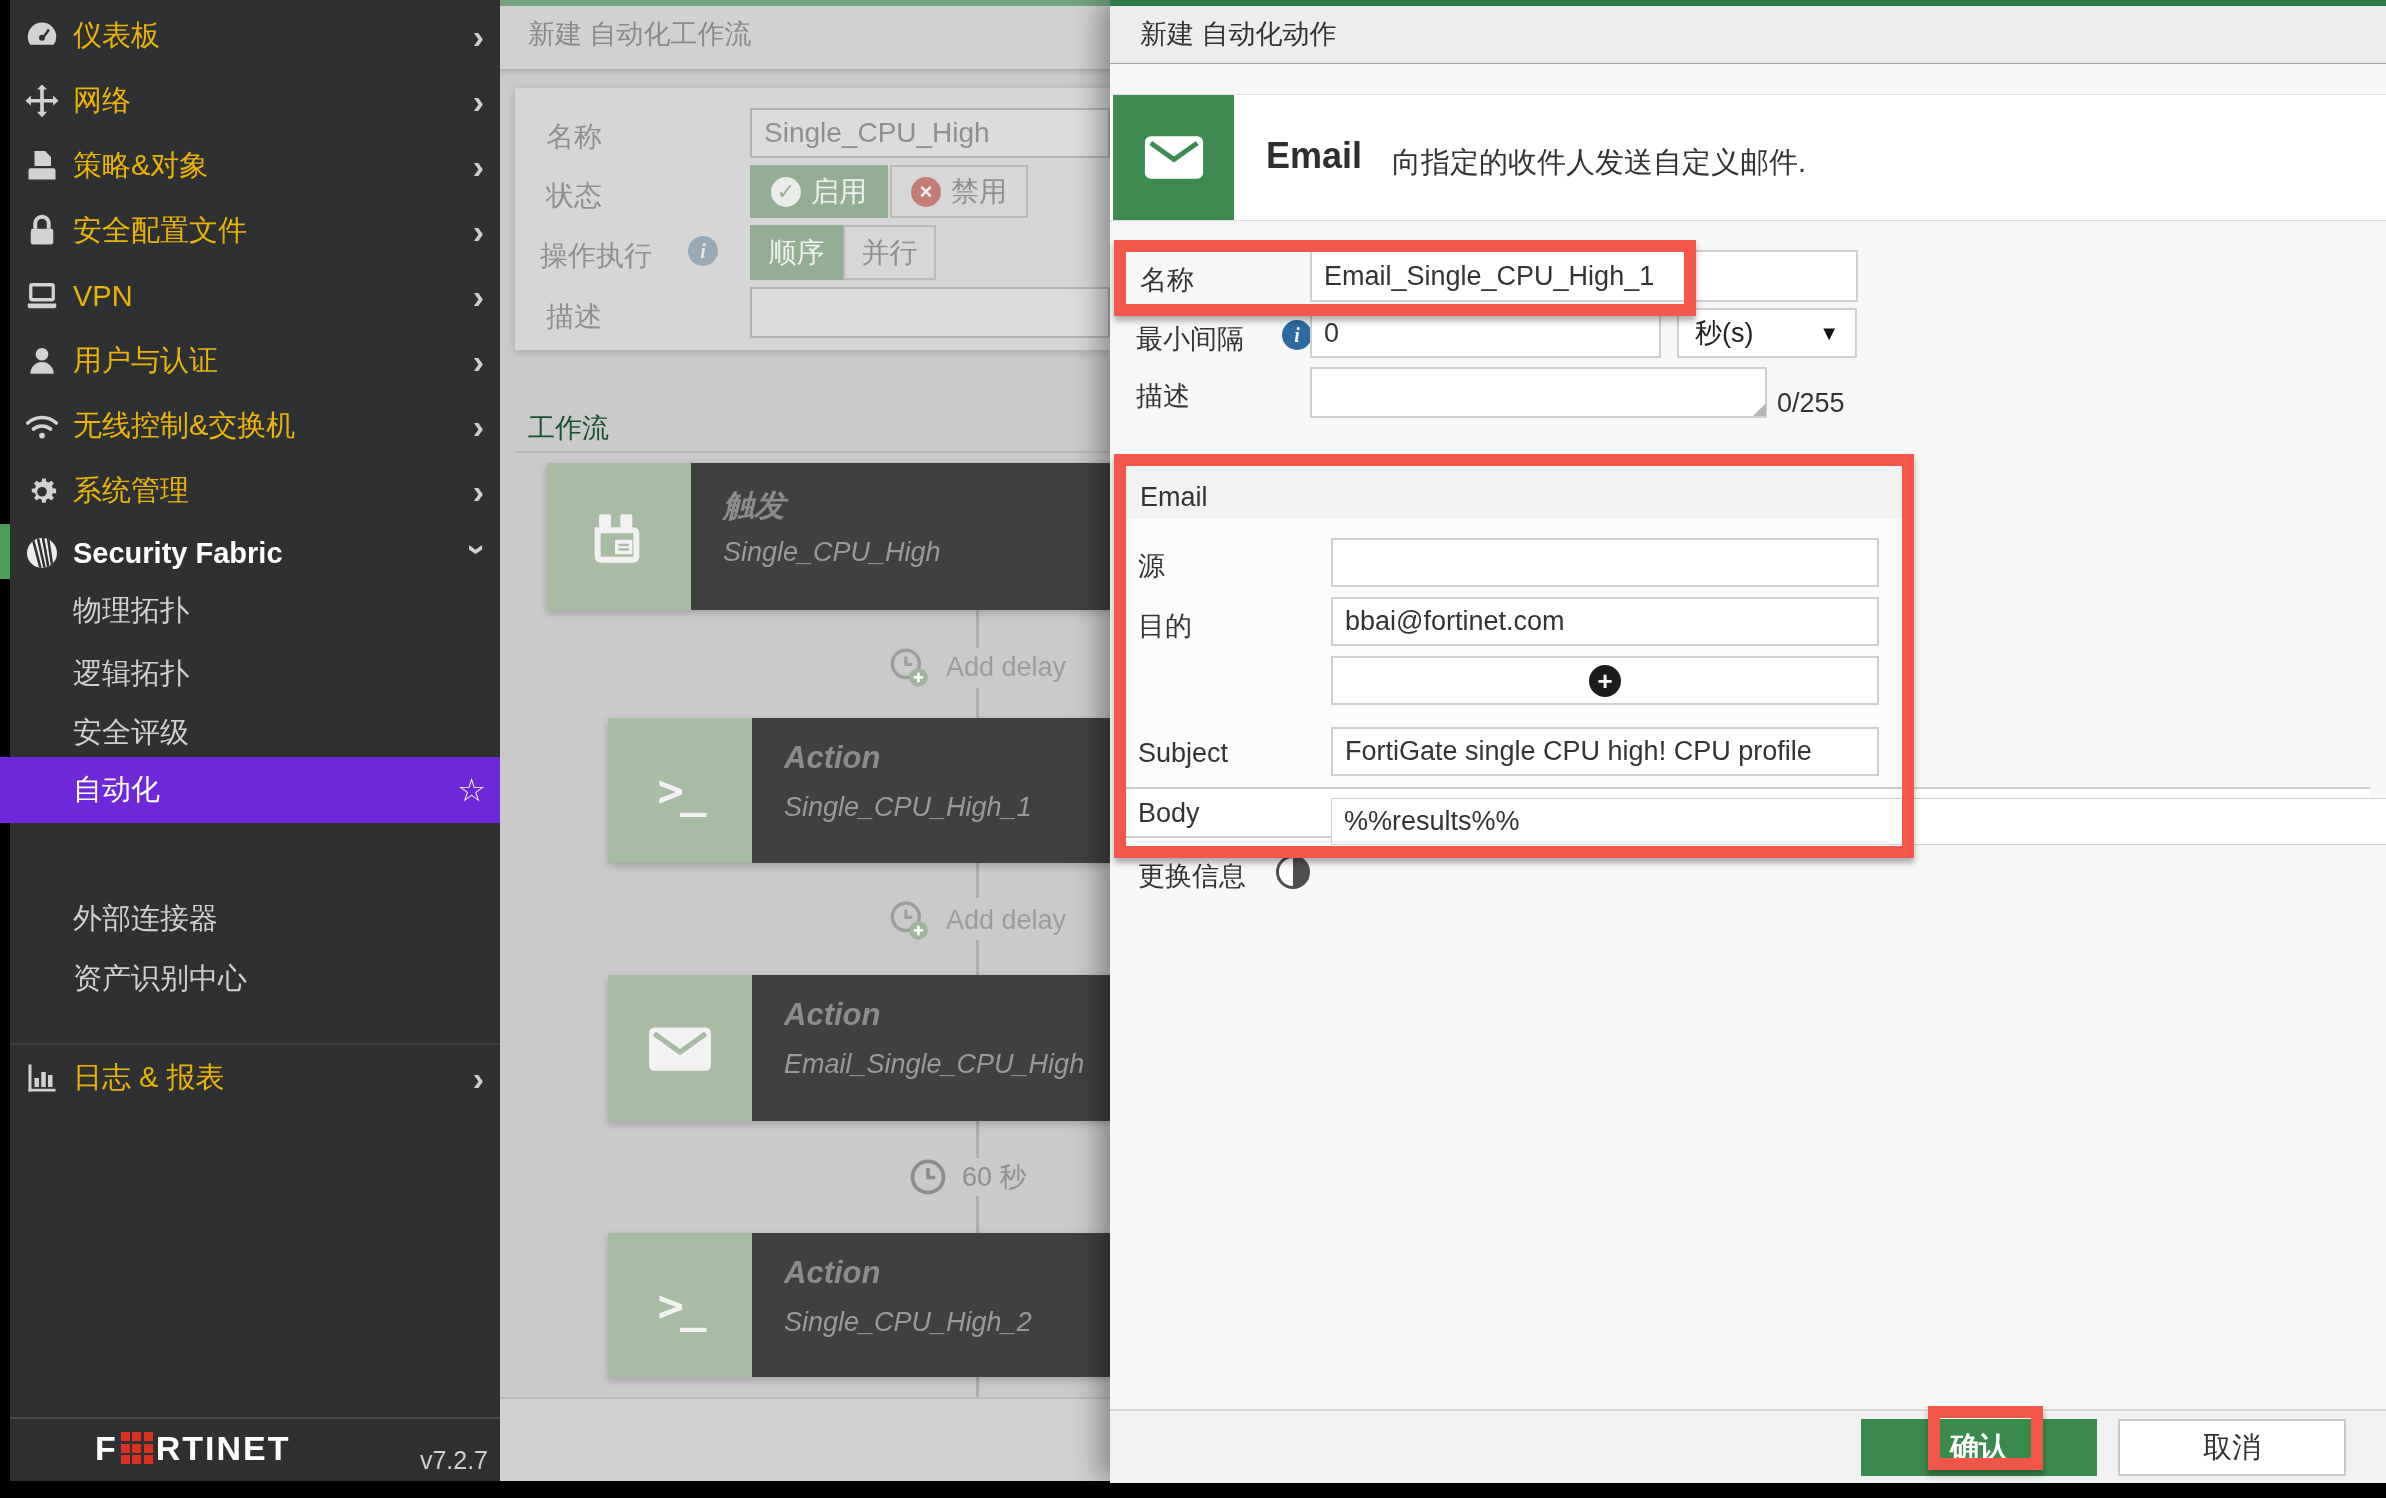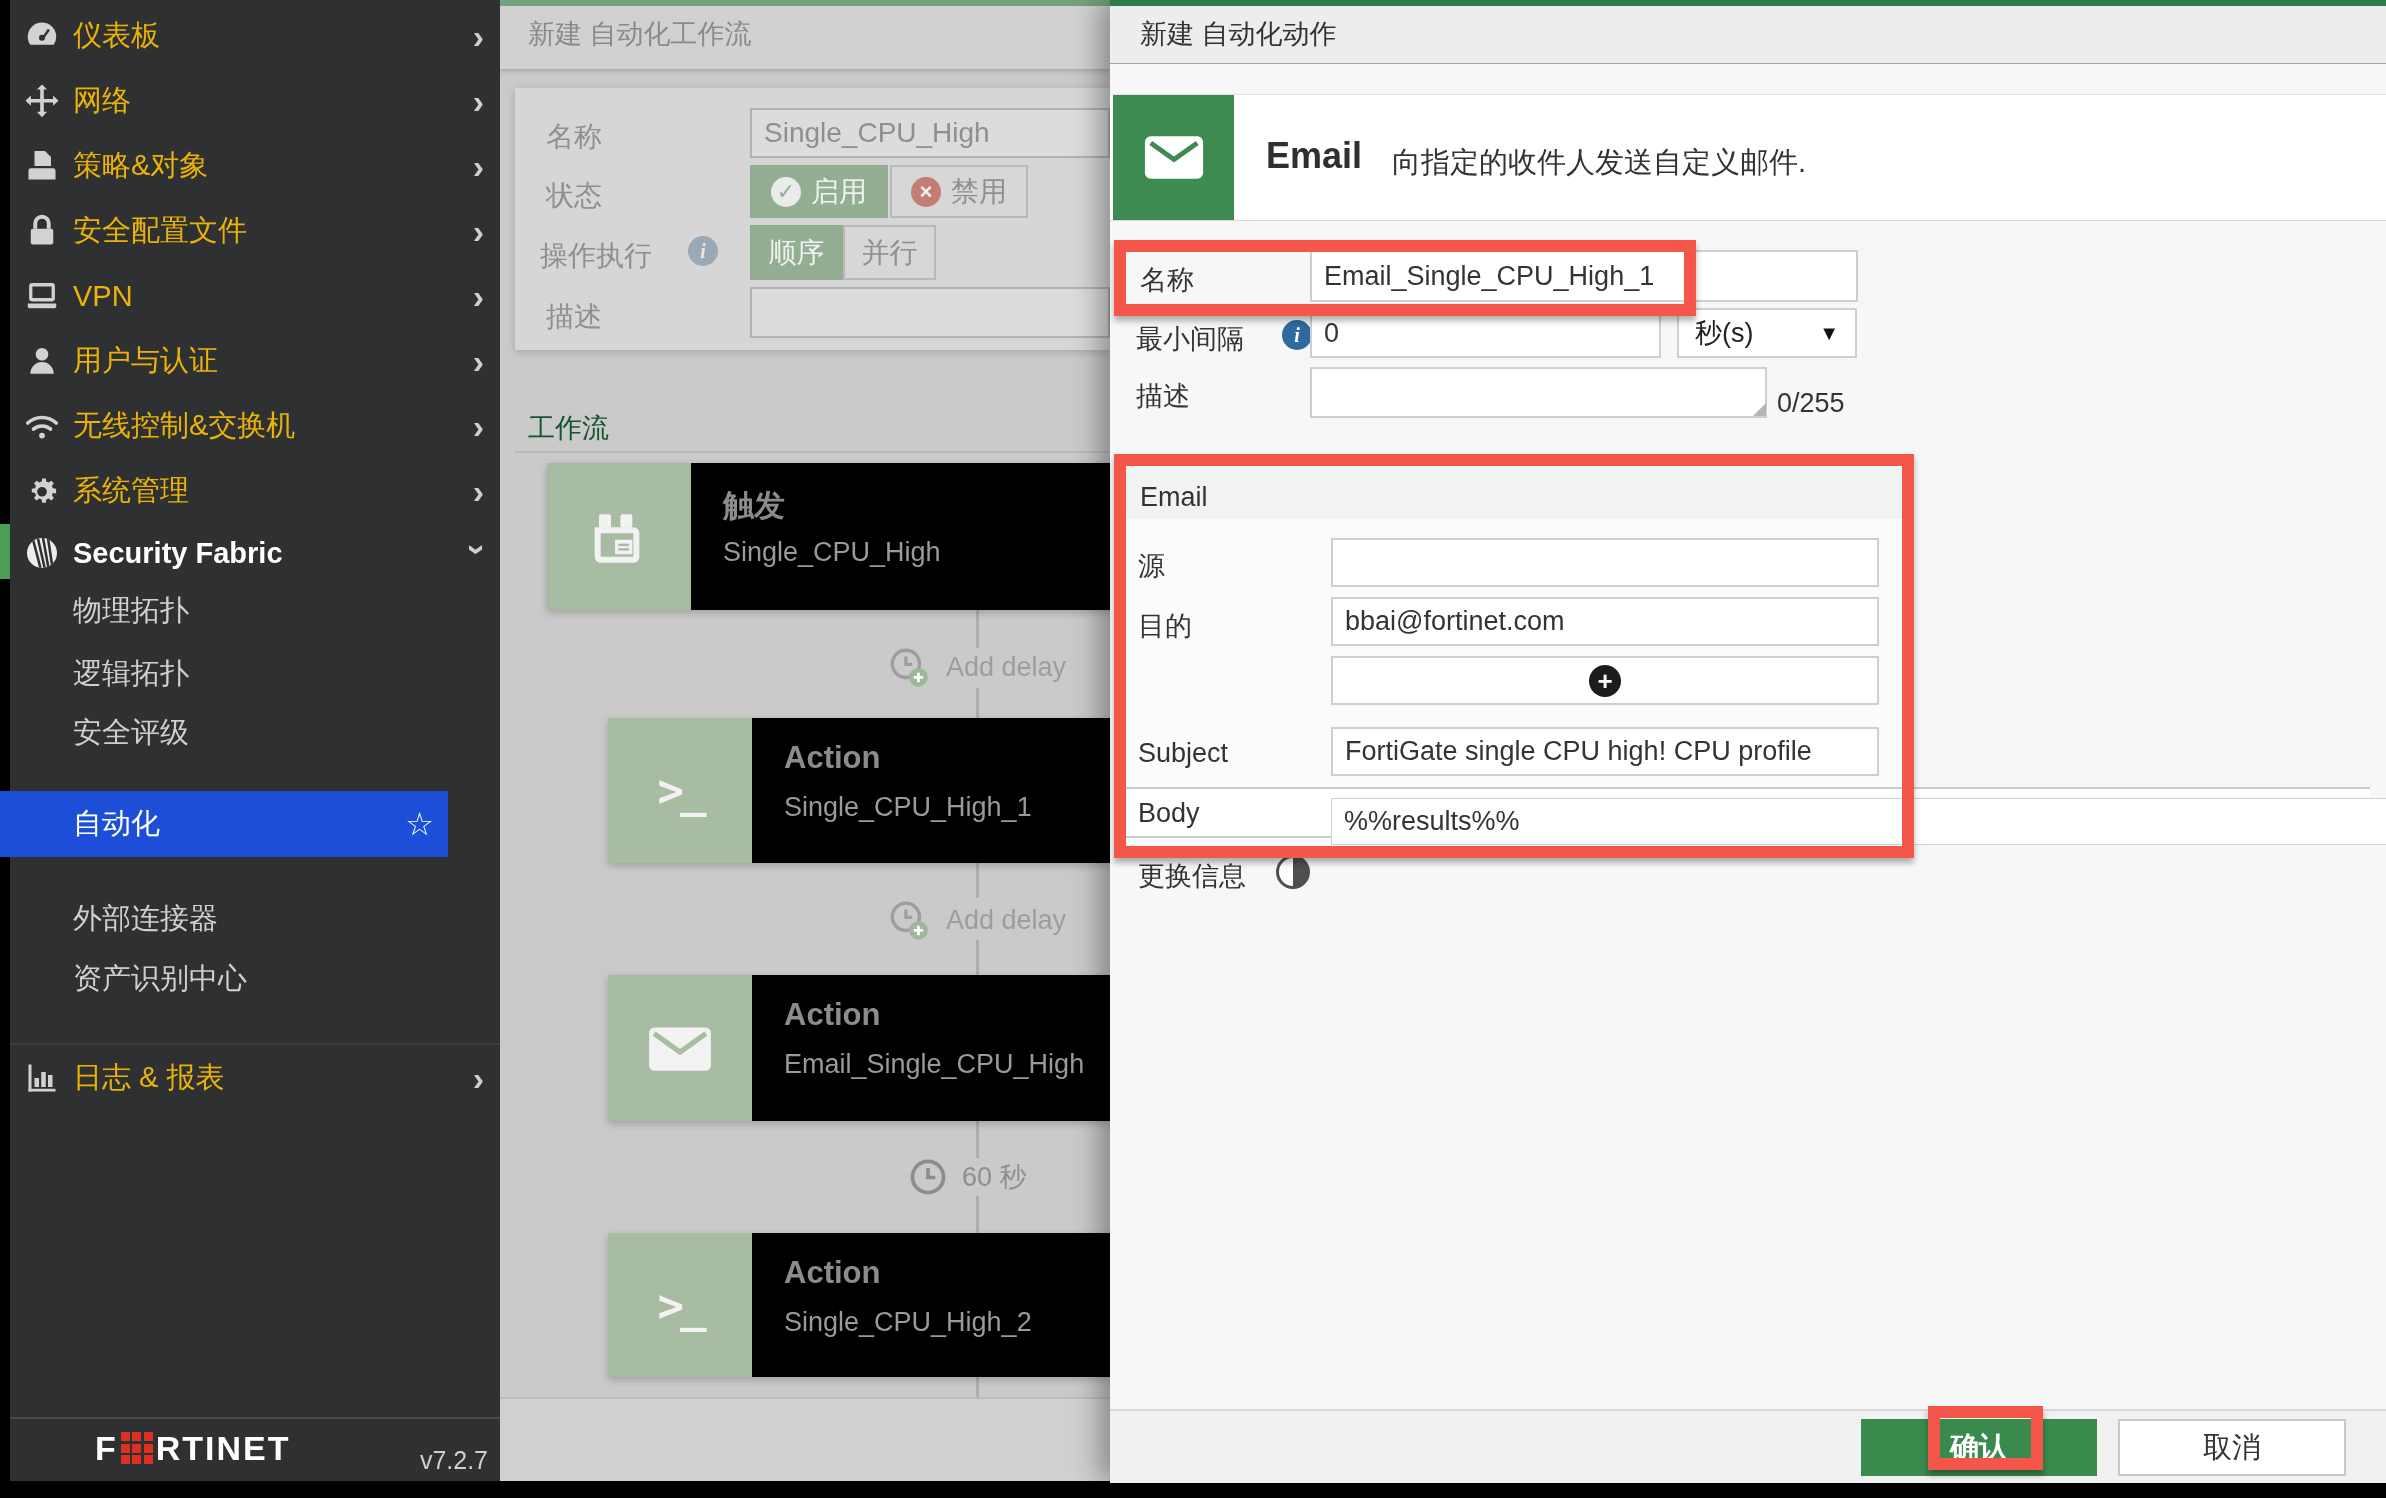--- a/index.html
+++ b/index.html
@@ -11,21 +11,21 @@
   .side-item .lbl{position:absolute;left:63px;top:50%;transform:translateY(-50%);
       font-size:29px;color:#eab308;white-space:nowrap;}
   .side-item .ic{position:absolute;left:14px;top:50%;transform:translateY(-50%);width:36px;height:36px;}
   .side-item .chev{position:absolute;right:16px;top:50%;transform:translateY(-50%);
       font-size:34px;font-weight:bold;color:#cfcfcf;line-height:1;}
   .fabric-row .lbl{font-weight:bold;color:#fff;}
   .fabric-row .chev{transform:translateY(-60%) rotate(90deg);}
   .sub-item{position:absolute;left:0;width:100%;height:60px;cursor:pointer;}
   .sub-item .lbl{position:absolute;left:63px;top:50%;transform:translateY(-50%);
       font-size:29px;color:#cfcfcf;white-space:nowrap;}
-  .sub-item.selected{left:-10px;width:448px;background:#1d4ed8;margin-top:34px;}
+  .sub-item.selected{left:-10px;width:500px;background:#6d28d9;}
   .sub-item.selected .lbl{left:73px;color:#fff;}
   .sub-item .star{position:absolute;right:14px;top:50%;transform:translateY(-50%);
       font-size:32px;color:#fff;}
   #fabric-accent{position:absolute;left:0;top:524px;width:10px;height:55px;background:#4a9e58;}
   #side-divider{position:absolute;left:0;top:1043px;width:490px;height:2px;background:#3c3e3f;}
   #logo-divider{position:absolute;left:0;top:1417px;width:490px;height:2px;background:#4a4a4a;}
   #logo{position:absolute;left:85px;top:1430px;height:36px;display:flex;align-items:center;cursor:default;}
   .logo-txt{color:#fff;font-weight:bold;font-size:34px;letter-spacing:2px;line-height:1;}
   #logo-grid{display:inline-grid;grid-template-columns:repeat(3,9px);grid-auto-rows:9px;gap:2.5px;margin:0 3px;}
   #logo-grid i{background:#dc3023;display:block;}
@@ -47,21 +47,21 @@
   .cir{display:inline-flex;width:30px;height:30px;border-radius:50%;align-items:center;justify-content:center;
       font-size:22px;font-weight:bold;line-height:1;}
   .cir.chk{background:#e9ecE8;background:#e9ece8;color:#93ae93;}
   .cir.x{background:#c47d74;color:#f0f0f0;}
   .info-ic{display:inline-flex;width:30px;height:30px;border-radius:50%;align-items:center;justify-content:center;
       font-size:20px;font-weight:bold;font-style:italic;font-family:"Liberation Serif",serif;}
   .info-mid{position:absolute;background:#9aa9b6;color:#e8e8e8;}
   #wf-title{position:absolute;left:28px;top:410px;font-size:27px;color:#14532d;}
   #wf-divider{position:absolute;left:15px;top:451px;width:595px;height:2px;background:#b9b9b9;}
   .conn{position:absolute;left:476px;width:3px;background:#aeaeae;}
-  .wf-card{position:absolute;background:#000000;box-shadow:0 3px 8px rgba(0,0,0,.2);cursor:pointer;}
+  .wf-card{position:absolute;background:#404040;box-shadow:0 3px 8px rgba(0,0,0,.2);cursor:pointer;font-style:italic;}
   .wf-ic{position:absolute;left:0;top:0;width:144px;height:100%;background:#a8bba3;
       display:flex;align-items:center;justify-content:center;}
   .wf-title{position:absolute;left:176px;top:22px;font-size:31px;font-weight:bold;color:#8c8c8c;}
   .wf-sub{position:absolute;left:176px;top:74px;font-size:27px;color:#9a9a9a;white-space:nowrap;}
   .cli-glyph{font-family:"DejaVu Sans Mono",monospace;font-size:44px;font-weight:bold;color:#f2f2f2;letter-spacing:-4px;}
   .delay-row{position:absolute;display:flex;align-items:center;gap:14px;color:#9d9d9d;font-size:27px;cursor:pointer;white-space:nowrap;}
   #mid-footer{position:absolute;left:0;top:1397px;width:100%;height:84px;background:#d0d0d0;border-top:2px solid #bcbcbc;}
   
   #dialog{position:absolute;left:1110px;top:0;width:1276px;height:1481px;background:#f7f7f7;
       box-shadow:-10px 0 26px rgba(0,0,0,.35);}

